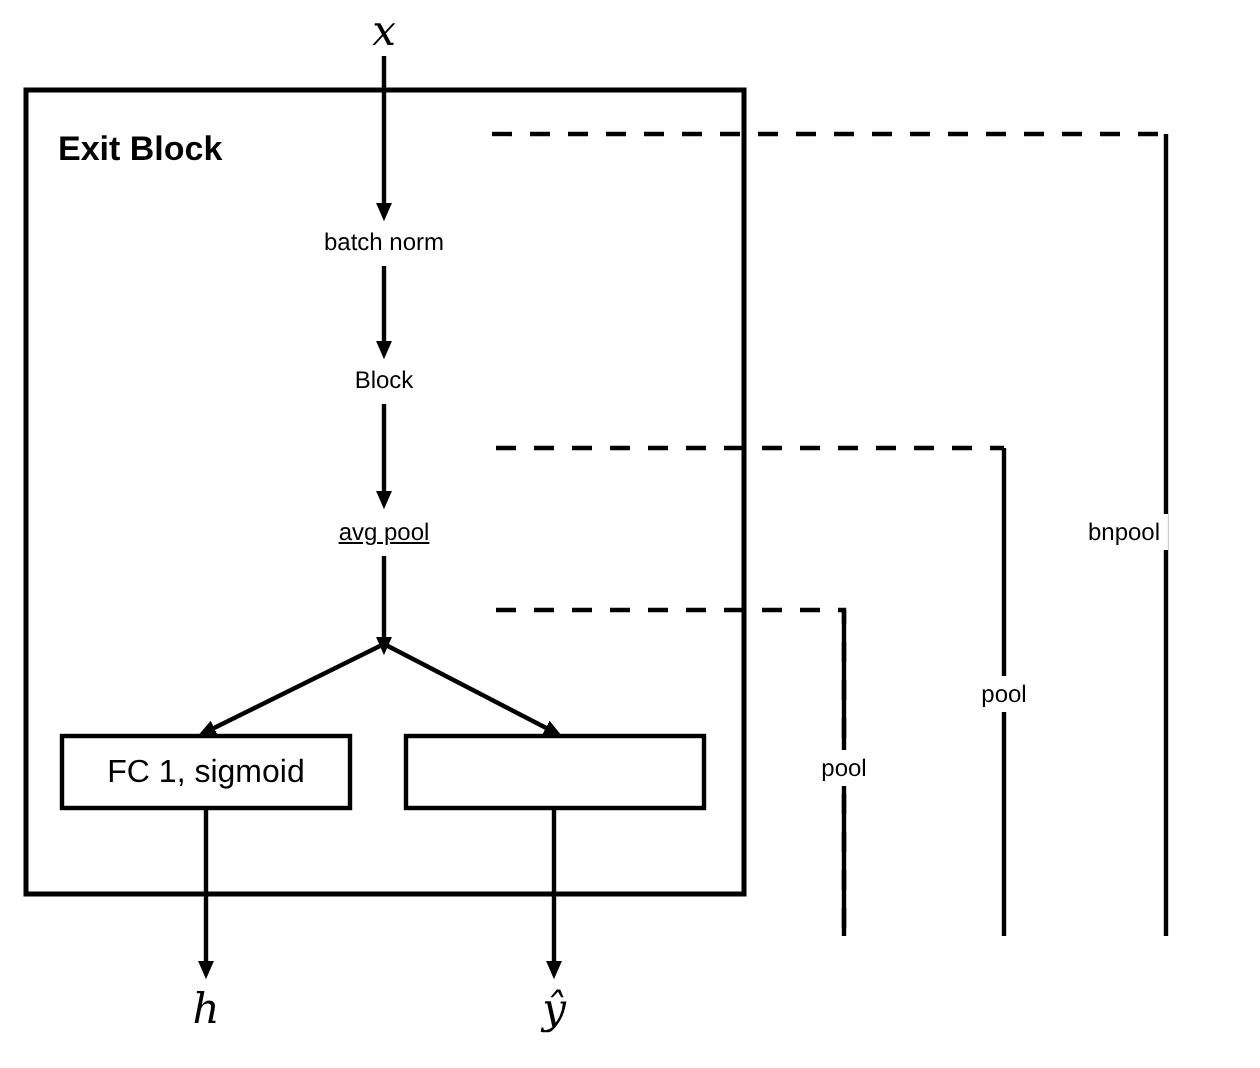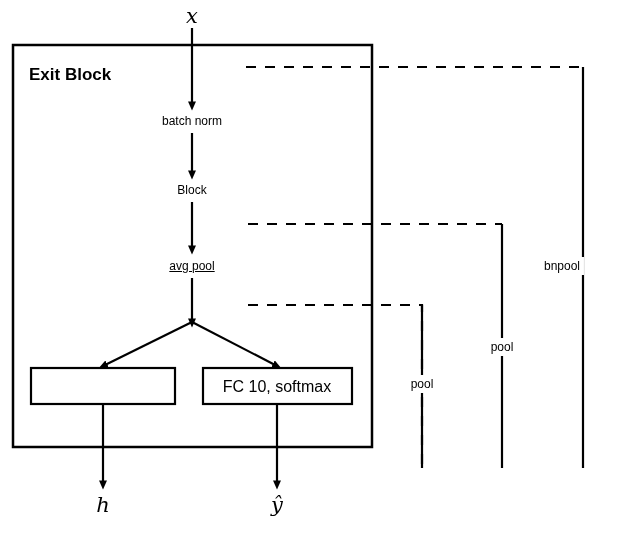--- a/index.html
+++ b/index.html
@@ -90,22 +90,22 @@
   <div class="lbl lbl-math" style="left:192px; top:16px;">x</div>
 
   <div class="lbl lbl-block-title" style="left:29px; top:66px;">Exit Block</div>
 
   <div class="lbl" style="left:192px; top:121px;">batch norm</div>
 
   <div class="lbl" style="left:192px; top:190px;">Block</div>
 
   <div class="lbl" style="left:192px; top:266px;text-decoration:underline;">avg pool</div>
 
+  <div class="lbl lbl-fc" style="left:103px; top:387px;">FC 1, sigmoid</div>
 
-  <div class="lbl lbl-fc" style="left:277px; top:387px;">FC 10, softmax</div>
 
   <div class="lbl lbl-math" style="left:103px; top:505px;">h</div>
 
   <div class="lbl lbl-math" style="left:277px; top:505px;">ŷ</div>
 
   <div class="lbl lbl-branch" style="left:422px; top:384px;">pool</div>
 
   <div class="lbl lbl-branch" style="left:502px; top:347px;">pool</div>
 
   <div class="lbl lbl-branch" style="left:562px; top:266px;">bnpool</div>

